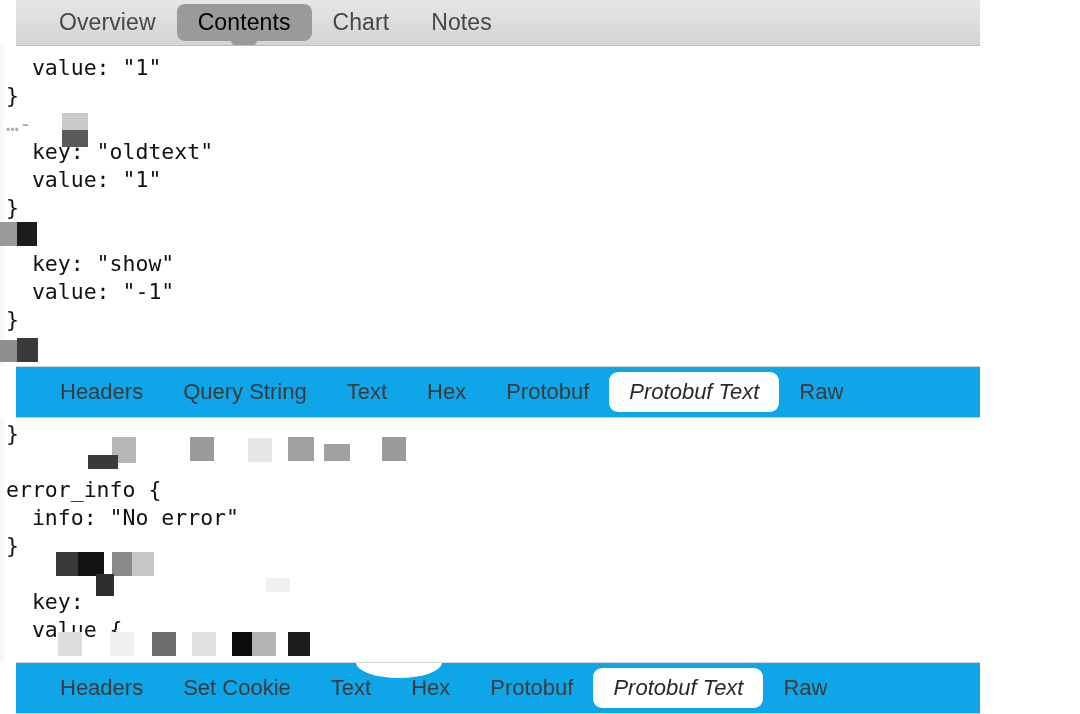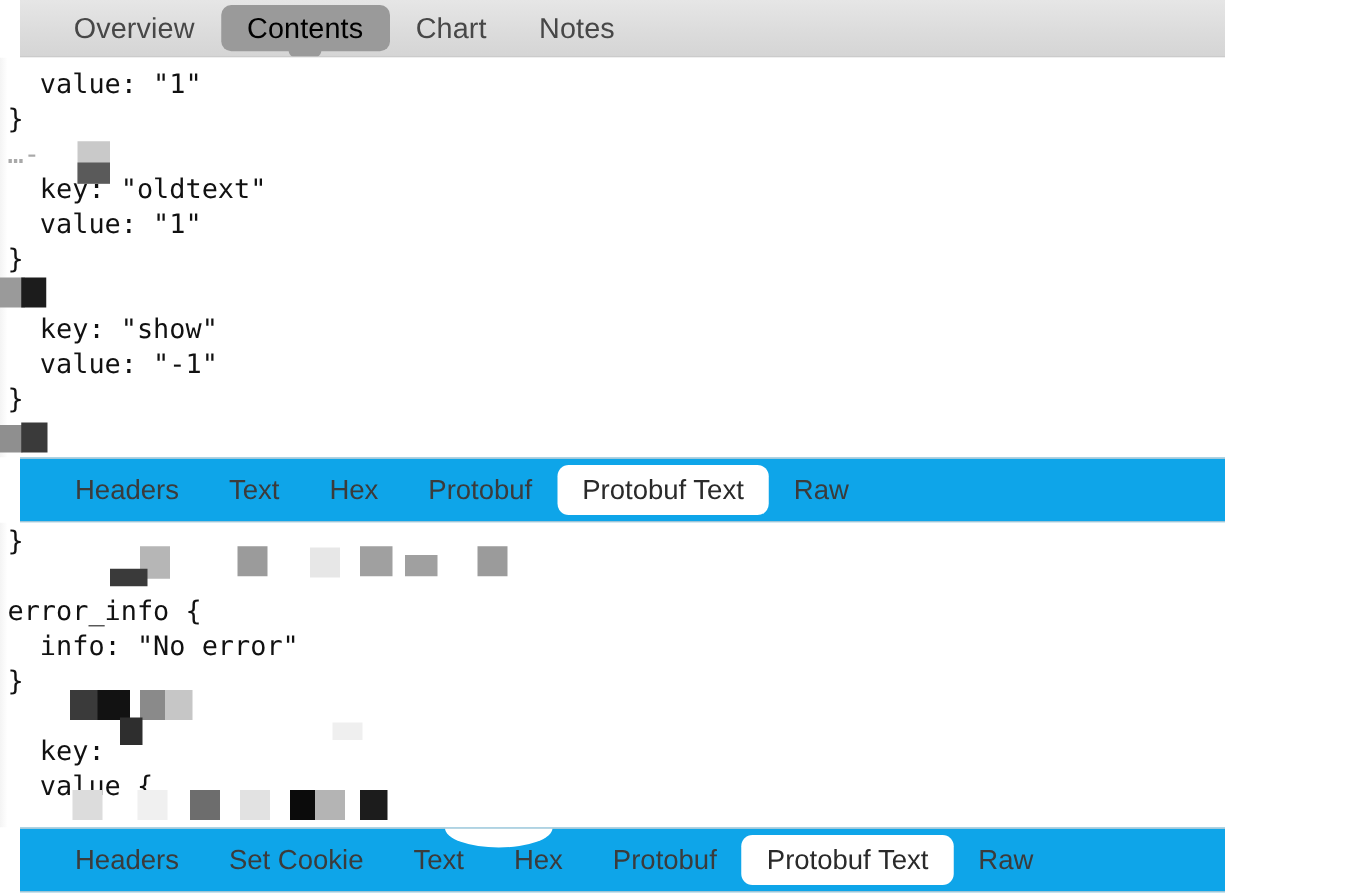--- a/index.html
+++ b/index.html
@@ -53,21 +53,21 @@
     height: 52px;
     background: #0ea5e9;
     border-top: 1px solid #d3d3d3;
     border-bottom: 1px solid #cfcfcf;
   }
   .tabbar.inner .tabs { padding-left: 24px; }
   .tabbar.inner .tab {
     font-size: 22px; color: #3b3b3b; font-weight: 400;
     padding: 7px 20px; border-radius: 9px; white-space: nowrap;
   }
-  .tabbar.inner .tab.selected { background: #ffffff; color: #2a2a2a; }
+  .tabbar.inner .tab.selected { background: #ffffff; color: #2a2a2a; font-style: italic; }
 
   
   .notch {
     position: absolute; left: 340px; top: -1px;
     width: 86px; height: 16px;
     background: #ffffff;
     border-bottom-left-radius: 44px 16px;
     border-bottom-right-radius: 44px 16px;
   }
 
@@ -121,20 +121,21 @@
         <div class="rb" style="left: 0px; top: 222px; width: 20px; height: 24px; background: rgb(154, 154, 154);"></div>
         <div class="rb" style="left: 17px; top: 222px; width: 20px; height: 24px; background: rgb(28, 28, 28);"></div>
         <div class="rb" style="left: 0px; top: 340px; width: 18px; height: 22px; background: rgb(143, 143, 143);"></div>
         <div class="rb" style="left: 17px; top: 338px; width: 21px; height: 24px; background: rgb(58, 58, 58);"></div>
       </div>
   </div>
 
   <div class="tabbar inner" style="top:366px;">
     <div class="tabs" id="request-tabs">
         <div class="tab">Headers</div>
+        <div class="tab">Query String</div>
         <div class="tab">Text</div>
         <div class="tab">Hex</div>
         <div class="tab">Protobuf</div>
         <div class="tab selected">Protobuf Text</div>
         <div class="tab">Raw</div>
       </div>
   </div>
 
   <div class="pane" style="top:418px; height:244px;">
     <div class="gutter"></div>

